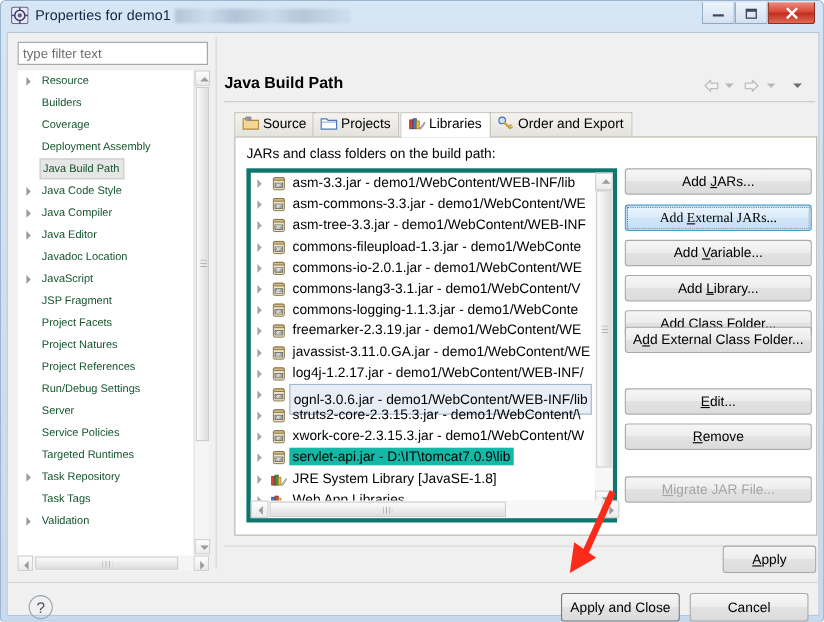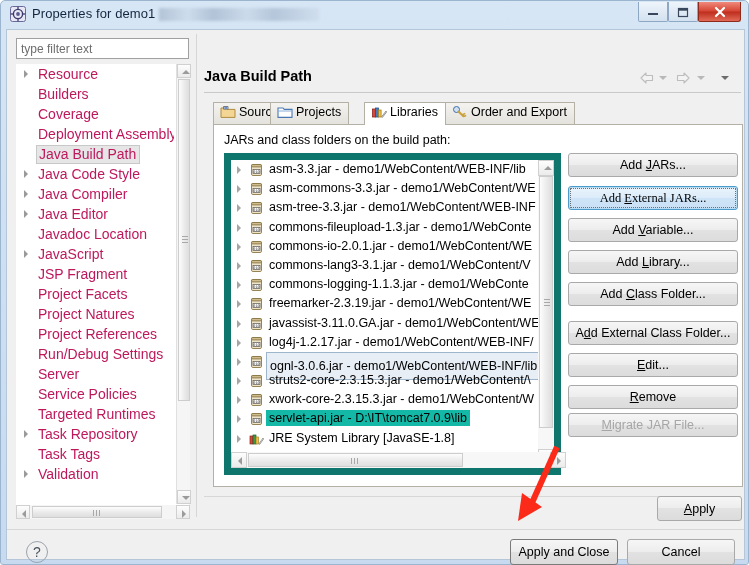--- a/index.html
+++ b/index.html
@@ -100,22 +100,22 @@
   #tree-list {
     position: absolute; left: 0; top: 0;
     width: 158px; height: 440px;
     overflow: hidden;
   }
   .tree-item {
     position: relative;
     height: 20px;
     line-height: 20px;
     padding-left: 22px;
-    font-size: 14px;
-    color: #be185d;
+    font-size: 10px;
+    color: #14532d;
     white-space: nowrap;
   }
   .tree-item .twisty {
     position: absolute; left: 8px; top: 6px;
     width: 0; height: 0;
     border-left: 4px solid #9a9a9a;
     border-top: 4px solid transparent;
     border-bottom: 4px solid transparent;
   }
   .tree-item.selected > .tree-label {
@@ -267,21 +267,21 @@
   #panel-caption {
     position: absolute; left: 10px; top: 8px;
     font-size: 12.5px; color: #000;
   }
 
   
   #jar-list-frame {
     position: absolute; left: 10px; top: 28px;
     width: 337px; height: 322px;
     background: #ffffff;
-    border: 7px solid #0f766e;
+    border: 4px solid #0f766e;
   }
   #jar-list {
     position: absolute; left: 0; top: 0;
     width: 319px; height: 305px;
     overflow: hidden;
   }
   .jar-row {
     position: relative;
     height: 19.2px;
     line-height: 19.2px;
@@ -557,21 +557,21 @@
     </div>
 
     <div id="title-rule"></div>
 
     <div id="tabstrip">
         <div class="tab" style="left: 0px;"><span class="tab-ico"><svg width="16" height="14" viewBox="0 0 16 14">
               <path d="M1 3 L6 3 L7.2 4.4 L15 4.4 L15 12.4 L1 12.4 Z" fill="#f3d694" stroke="#b08b3e" stroke-width="1"></path>
               <path d="M3.5 1.5 L8 1.5 L8 4.2 L3.5 4.2 Z" fill="#ffffff" stroke="#6d6d6d" stroke-width=".9"></path>
               <path d="M4.3 2.4 h3 M4.3 3.3 h3" stroke="#3c6fba" stroke-width=".8"></path>
             </svg></span><span>Source</span></div>
-        <div class="tab" style="left: 57px;"><span class="tab-ico"><svg width="16" height="14" viewBox="0 0 16 14">
+        <div class="tab" style="left: 71px;"><span class="tab-ico"><svg width="16" height="14" viewBox="0 0 16 14">
               <path d="M1 3 L6 3 L7.2 4.4 L15 4.4 L15 12.4 L1 12.4 Z" fill="#ffffff" stroke="#4a78b5" stroke-width="1.1"></path>
               <path d="M1.6 6 L14.4 6" stroke="#7ba2d4" stroke-width=".9"></path>
             </svg></span><span>Projects</span></div>
         <div class="tab active" style="left: 151px;"><span class="tab-ico"><svg width="16" height="14" viewBox="0 0 16 14">
               <rect x="1.5" y="4" width="3" height="8" fill="#d9453a" stroke="#8d2820" stroke-width=".8"></rect>
               <rect x="4.5" y="3" width="3" height="9" fill="#3f7fc4" stroke="#245089" stroke-width=".8"></rect>
               <rect x="7.5" y="5" width="2.6" height="7" fill="#f0c04a" stroke="#a8811f" stroke-width=".8"></rect>
               <path d="M10.5 12 L15 6 L15.6 7 L11.4 12.4 Z" fill="#efefef" stroke="#7b7b7b" stroke-width=".8"></path>
             </svg></span><span>Libraries</span></div>
         <div class="tab" style="left: 232px;"><span class="tab-ico"><svg width="16" height="14" viewBox="0 0 16 14">
@@ -717,30 +717,30 @@
           </div>
           <div class="sbtn" style="top: 93px;">
             <span>Add <u>V</u>ariable...</span>
           </div>
           <div class="sbtn" style="top: 125px;">
             <span>Add <u>L</u>ibrary...</span>
           </div>
           <div class="sbtn" style="top: 157px;">
             <span>Add <u>C</u>lass Folder...</span>
           </div>
-          <div class="sbtn" style="top: 196px;">
+          <div class="sbtn" style="top: 172px;">
             <span>A<u>d</u>d External Class Folder...</span>
           </div>
           <div class="sbtn" style="top: 228px;">
             <span><u>E</u>dit...</span>
           </div>
           <div class="sbtn" style="top: 260px;">
             <span><u>R</u>emove</span>
           </div>
-          <div class="sbtn disabled" style="top: 288px;">
+          <div class="sbtn disabled" style="top: 308px;">
             <span><u>M</u>igrate JAR File...</span>
           </div>
         </div>
     </div>
 
     <div id="apply-rule"></div>
     <div id="apply-btn">
       <span><u>A</u>pply</span>
     </div>
 

